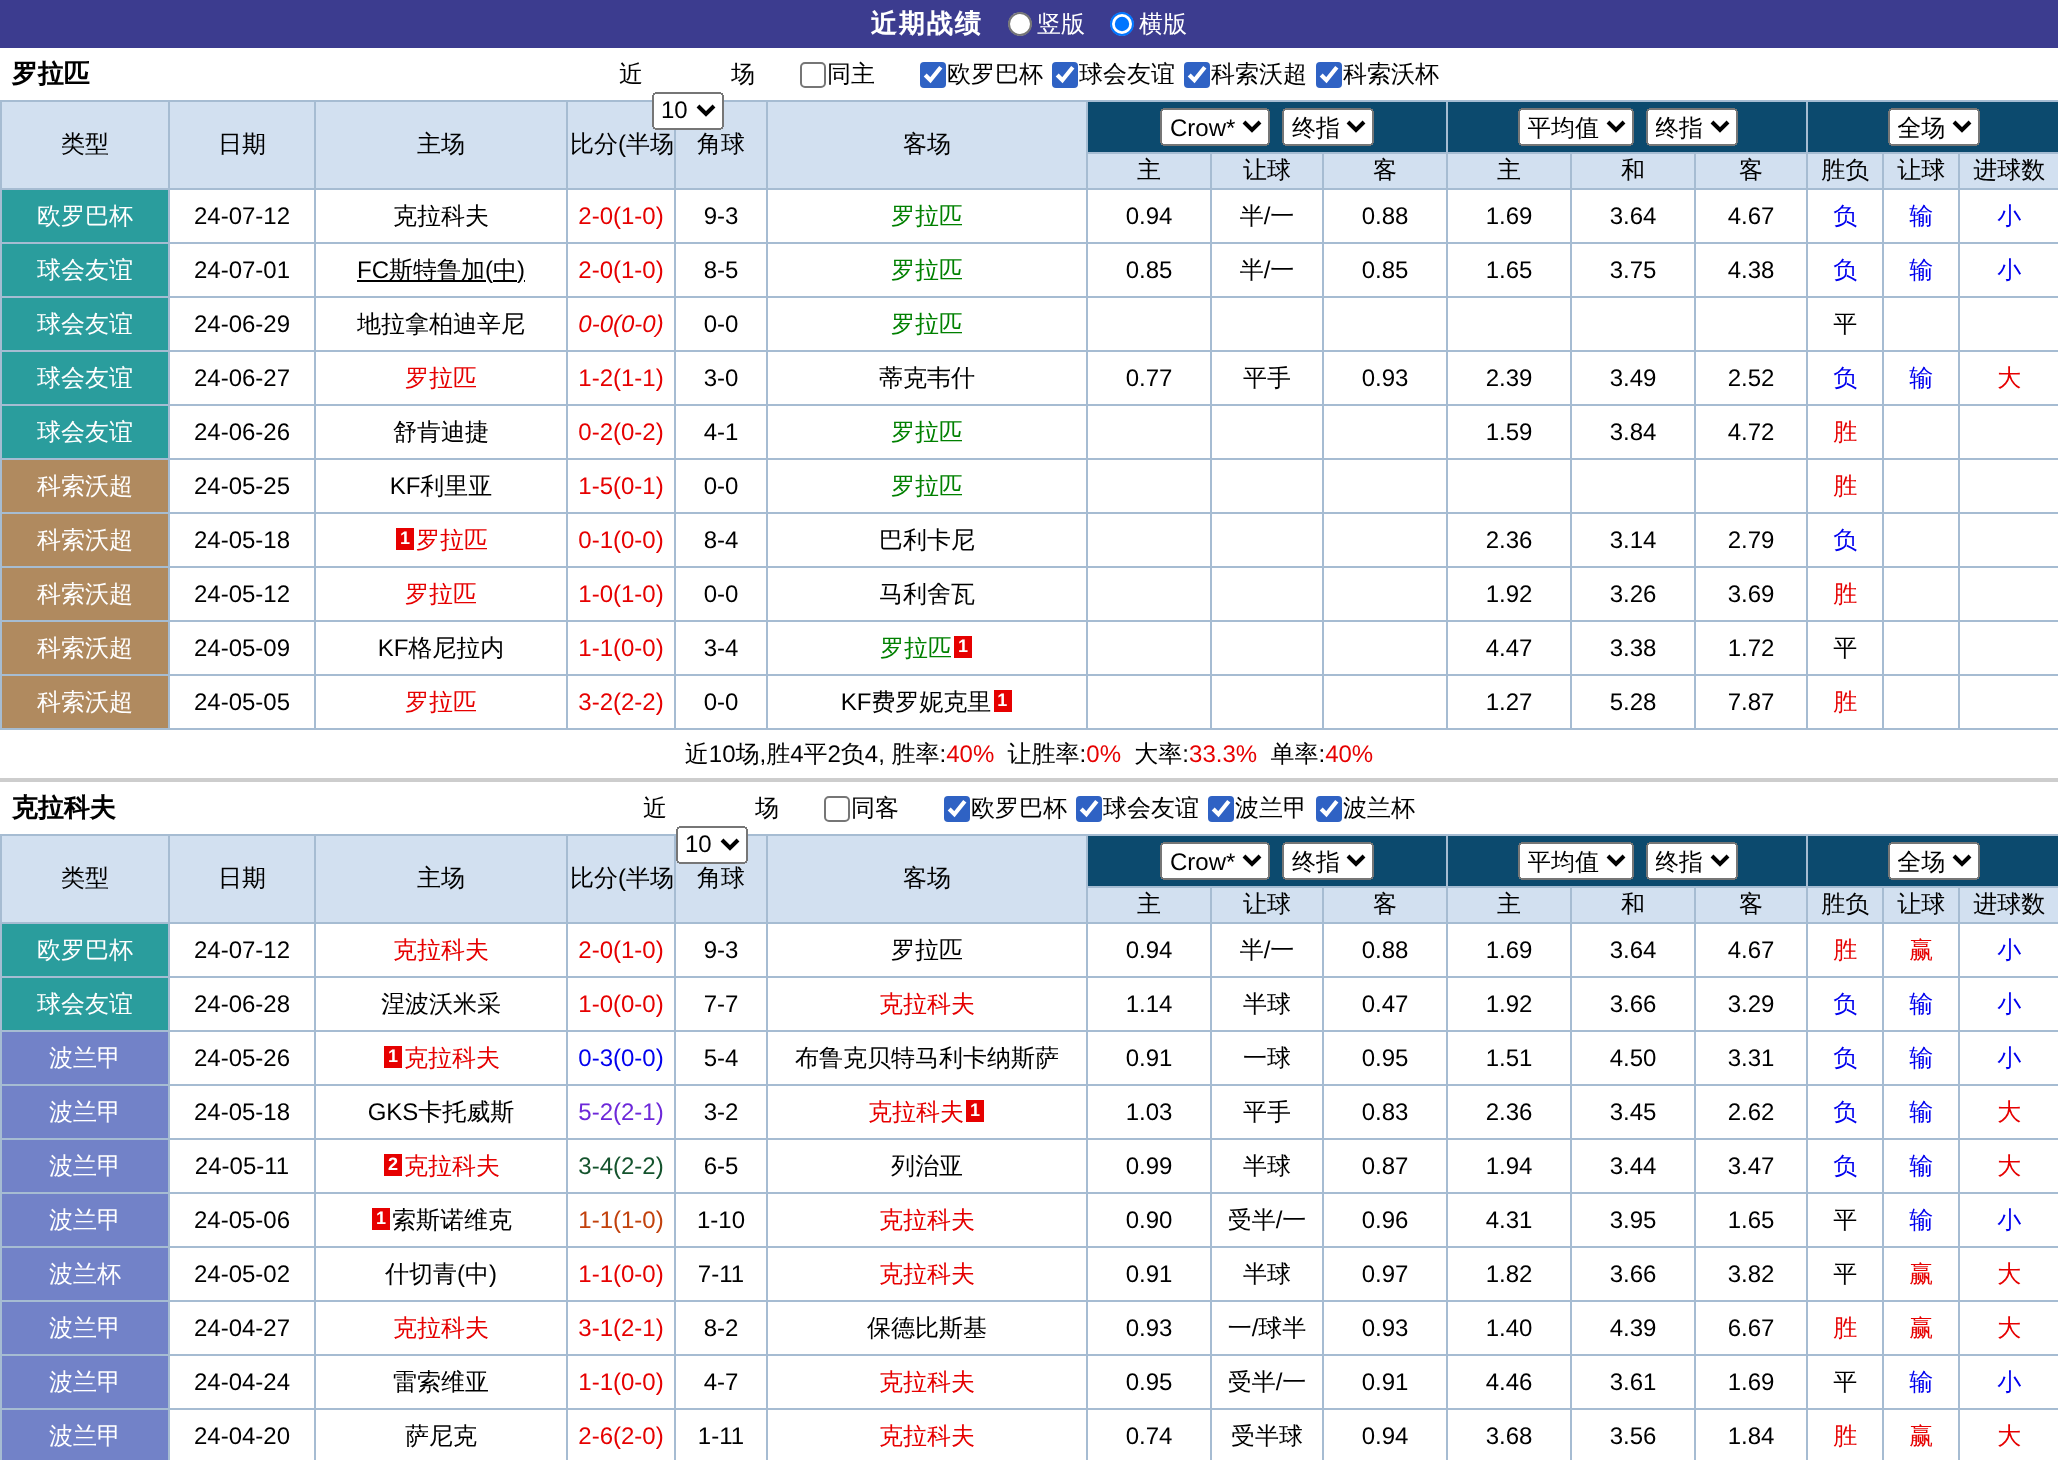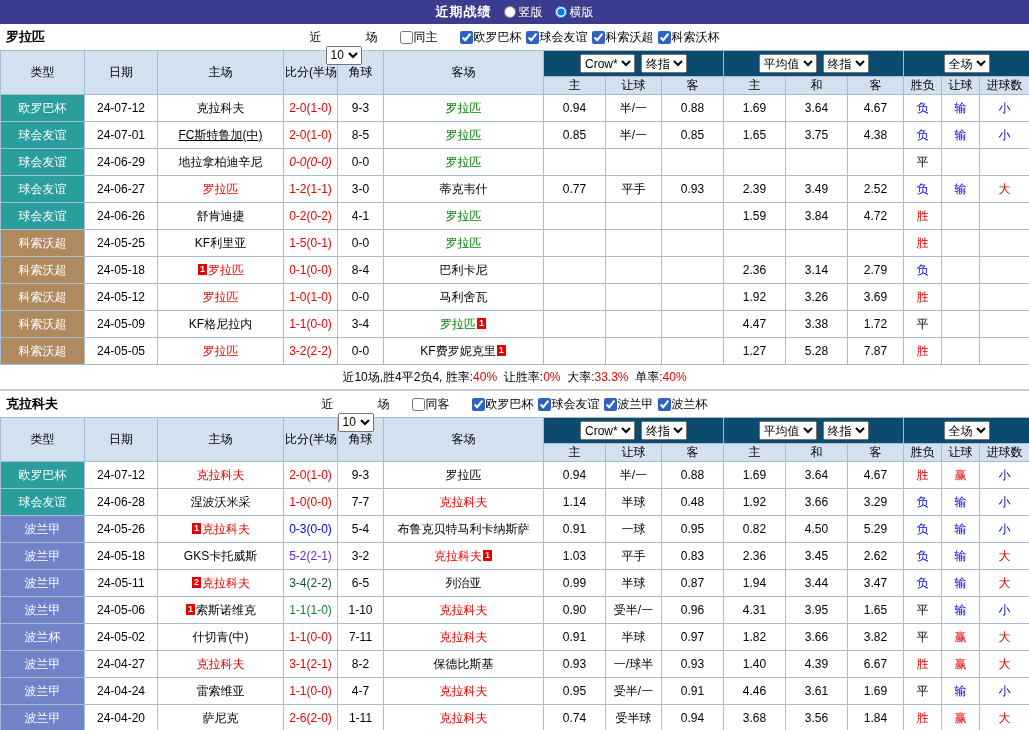--- a/index.html
+++ b/index.html
@@ -390,41 +390,41 @@
           </tr>
           <tr class="t-row">
             <td class="league" style="background: rgb(42, 157, 157);">球会友谊</td>
             <td>24-06-28</td>
             <td><span style="color: rgb(0, 0, 0);">涅波沃米采</span></td>
             <td style="color: rgb(230, 0, 0);">1-0(0-0)</td>
             <td>7-7</td>
             <td><span style="color: rgb(230, 0, 0);">克拉科夫</span></td>
             <td>1.14</td>
             <td>半球</td>
-            <td>0.48</td>
+            <td>0.47</td>
             <td>1.92</td>
             <td>3.66</td>
             <td>3.29</td>
             <td style="color: rgb(0, 0, 238);">负</td>
             <td style="color: rgb(0, 0, 238);">输</td>
             <td style="color: rgb(0, 0, 238);">小</td>
           </tr>
           <tr class="t-row">
             <td class="league" style="background: rgb(114, 130, 200);">波兰甲</td>
             <td>24-05-26</td>
             <td><span class="card">1</span><span style="color: rgb(230, 0, 0);">克拉科夫</span></td>
             <td style="color: rgb(0, 0, 238);">0-3(0-0)</td>
             <td>5-4</td>
             <td><span style="color: rgb(0, 0, 0);">布鲁克贝特马利卡纳斯萨</span></td>
             <td>0.91</td>
             <td>一球</td>
             <td>0.95</td>
-            <td>0.82</td>
+            <td>1.51</td>
             <td>4.50</td>
-            <td>5.29</td>
+            <td>3.31</td>
             <td style="color: rgb(0, 0, 238);">负</td>
             <td style="color: rgb(0, 0, 238);">输</td>
             <td style="color: rgb(0, 0, 238);">小</td>
           </tr>
           <tr class="t-row">
             <td class="league" style="background: rgb(114, 130, 200);">波兰甲</td>
             <td>24-05-18</td>
             <td><span style="color: rgb(0, 0, 0);">GKS卡托威斯</span></td>
             <td style="color: #6d28d9;">5-2(2-1)</td>
             <td>3-2</td>
@@ -453,21 +453,21 @@
             <td>3.44</td>
             <td>3.47</td>
             <td style="color: rgb(0, 0, 238);">负</td>
             <td style="color: rgb(0, 0, 238);">输</td>
             <td style="color: rgb(230, 0, 0);">大</td>
           </tr>
           <tr class="t-row">
             <td class="league" style="background: rgb(114, 130, 200);">波兰甲</td>
             <td>24-05-06</td>
             <td><span class="card">1</span><span style="color: rgb(0, 0, 0);">索斯诺维克</span></td>
-            <td style="color: #15803d;">1-1(1-0)</td>
+            <td style="color: #c2410c;">1-1(1-0)</td>
             <td>1-10</td>
             <td><span style="color: rgb(230, 0, 0);">克拉科夫</span></td>
             <td>0.90</td>
             <td>受半/一</td>
             <td>0.96</td>
             <td>4.31</td>
             <td>3.95</td>
             <td>1.65</td>
             <td style="color: rgb(0, 0, 0);">平</td>
             <td style="color: rgb(0, 0, 238);">输</td>

